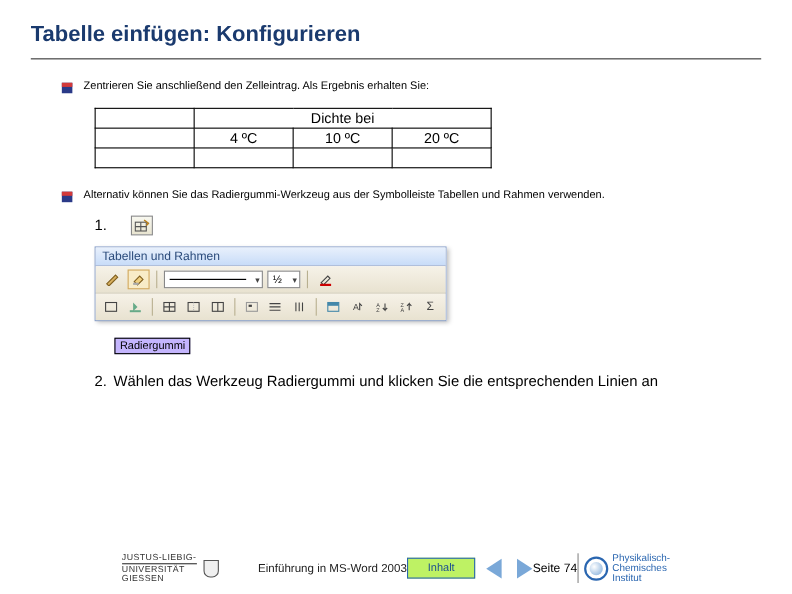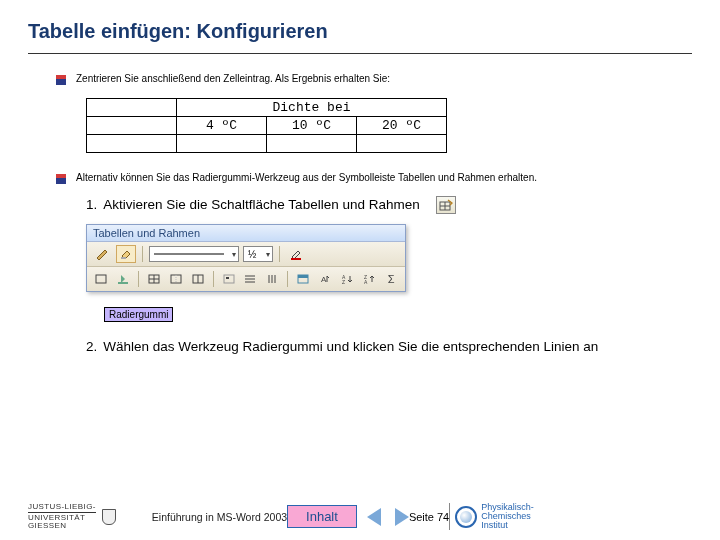--- a/index.html
+++ b/index.html
@@ -4,42 +4,42 @@
 <style>
   * { box-sizing: border-box; margin: 0; padding: 0; }
   body { font-family: Arial, Helvetica, sans-serif; width: 720px; height: 540px; background: #fff; position: relative; color: #000; }
   .slide { padding: 20px 28px 0 28px; }
   .title { font-size: 20px; font-weight: bold; color: #1a3a6e; margin-bottom: 10px; }
   .hr { border-top: 1px solid #333; margin-bottom: 18px; }
   .bullet-row { display: flex; align-items: flex-start; margin: 8px 0 12px 28px; }
   .bullet-glyph { width: 10px; height: 10px; margin-top: 3px; margin-right: 10px; flex: 0 0 10px; }
   .bullet-text { font-size: 10px; line-height: 1.35; }
   .word-table { margin: 8px 0 18px 58px; border-collapse: collapse; }
-  .word-table td { border: 1px solid #000; font-family: Liberation Mono, monospace; font-size: 13px; text-align: center; padding: 1px 6px; min-width: 90px; height: 18px; }
+  .word-table td { border: 1px solid #000; font-family: Liberation Sans, sans-serif; font-size: 13px; text-align: center; padding: 1px 6px; min-width: 90px; height: 18px; }
   .word-table .merged { }
   .step { display: flex; align-items: flex-start; margin: 10px 0 10px 58px; font-size: 13.5px; line-height: 1.35; }
   .step-num { margin-right: 6px; }
   .icon-box { display: inline-flex; width: 20px; height: 18px; border: 1px solid #888; background: linear-gradient(#f8f8f0,#e8e4d0); margin-left: 16px; align-items: center; justify-content: center; vertical-align: middle; }
   .toolbar-wrap { margin: 6px 0 14px 58px; width: 320px; border: 1px solid #8aa0c8; box-shadow: 2px 2px 4px rgba(0,0,0,.25); }
   .toolbar-title { background: linear-gradient(#e8f0fc,#c8dcf8); font-size: 11px; padding: 2px 6px; color: #2a4a7a; border-bottom: 1px solid #a8b8d8; }
   .toolbar-row { background: linear-gradient(#f6f2e8,#e8e2d0); display: flex; align-items: center; gap: 4px; padding: 3px 5px; border-bottom: 1px solid #c8c0a8; }
   .toolbar-row:last-child { border-bottom: none; }
   .tbtn { width: 20px; height: 18px; border: 1px solid transparent; display: flex; align-items: center; justify-content: center; font-size: 11px; color: #444; }
   .tbtn.active { border: 1px solid #d0a860; background: #f8ecc8; }
   .sep { width: 1px; height: 16px; background: #b8b090; margin: 0 2px; }
   .select { background: #fff; border: 1px solid #888; font-size: 10px; padding: 0 12px 0 4px; height: 16px; display: flex; align-items: center; position: relative; min-width: 30px; }
   .select::after { content: "▾"; position: absolute; right: 2px; font-size: 8px; color: #444; }
   .tooltip { position: relative; top: -2px; left: 18px; background: #c4b5fd; border: 1px solid #000; font-size: 10px; padding: 1px 4px; display: inline-block; margin-bottom: 4px; }
-  .footer { position: absolute; bottom: 10px; left: 0; right: 0; padding: 0 28px; display: flex; align-items: center; justify-content: flex-start; font-size: 11px; }
+  .footer { position: absolute; bottom: 10px; left: 0; right: 0; padding: 0 28px; display: flex; align-items: center; justify-content: center; font-size: 11px; }
   .footer-left { display: flex; align-items: center; gap: 6px; }
   .uni-logo { font-size: 8px; line-height: 1; letter-spacing: .4px; color: #333; }
   .uni-logo .line1 { border-bottom: 1px solid #333; padding-bottom: 1px; margin-bottom: 1px; }
   .crest { width: 14px; height: 16px; border: 1px solid #555; border-radius: 0 0 6px 6px; background: #f0f0f0; }
   .footer-doc { font-size: 10.5px; color: #222; }
-  .inhalt-btn { border: 1px solid #2a66b0; color: #1d4f90; background: #f9a8d4; font-size: 13px; padding: 3px 18px; }
+  .inhalt-btn { border: 1px solid #2a66b0; color: #1d4f90; background: #bef264; font-size: 10px; padding: 3px 18px; }
   .nav-tri { display: inline-block; width: 0; height: 0; border-top: 9px solid transparent; border-bottom: 9px solid transparent; }
   .nav-prev { border-right: 14px solid #7aa8d8; margin-right: 4px; }
   .nav-next { border-left: 14px solid #7aa8d8; }
   .seite { font-size: 11px; }
   .pci-logo { display: flex; align-items: center; gap: 4px; border-left: 1px solid #888; padding-left: 5px; }
   .pci-ring { width: 22px; height: 22px; border-radius: 50%; border: 2px solid #2a66b0; position: relative; }
   .pci-ring::after { content: ""; position: absolute; inset: 3px; border-radius: 50%; background: radial-gradient(circle at 35% 35%, #fff, #7aa8d8); }
   .pci-text { font-size: 9px; line-height: 1; color: #2a66b0; }
   svg { display: block; }
 </style>
@@ -77,26 +77,25 @@
           <td></td>
         </tr>
   </tbody>
     </table>
 
   <div class="bullet-row">
     <svg class="bullet-glyph" viewBox="0 0 10 10">
         <rect x="0" y="0" width="10" height="10" fill="#2a3a88"></rect>
         <rect x="0" y="0" width="10" height="4" fill="#d43a3a"></rect>
       </svg>
-    <div class="bullet-text">Alternativ können Sie das Radiergummi-Werkzeug aus der Symbolleiste Tabellen und Rahmen erhalten.</div>
+    <div class="bullet-text">Alternativ können Sie das Radiergummi-Werkzeug aus der Symbolleiste Tabellen und Rahmen verwenden.</div>
   </div>
 
   <div class="step">
     <span class="step-num">1.</span>
-    <span>Aktivieren Sie die Schaltfläche Tabellen und Rahmen</span>
     <span class="icon-box">
       <svg width="14" height="12" viewBox="0 0 14 12">
           <rect x="1" y="3" width="10" height="8" fill="none" stroke="#555" stroke-width="1"></rect>
           <line x1="6" y1="3" x2="6" y2="11" stroke="#555"></line>
           <line x1="1" y1="7" x2="11" y2="7" stroke="#555"></line>
           <path d="M9 1 L13 4 L11 6" fill="none" stroke="#b88020" stroke-width="1.4"></path>
         </svg>
     </span>
   </div>
 

